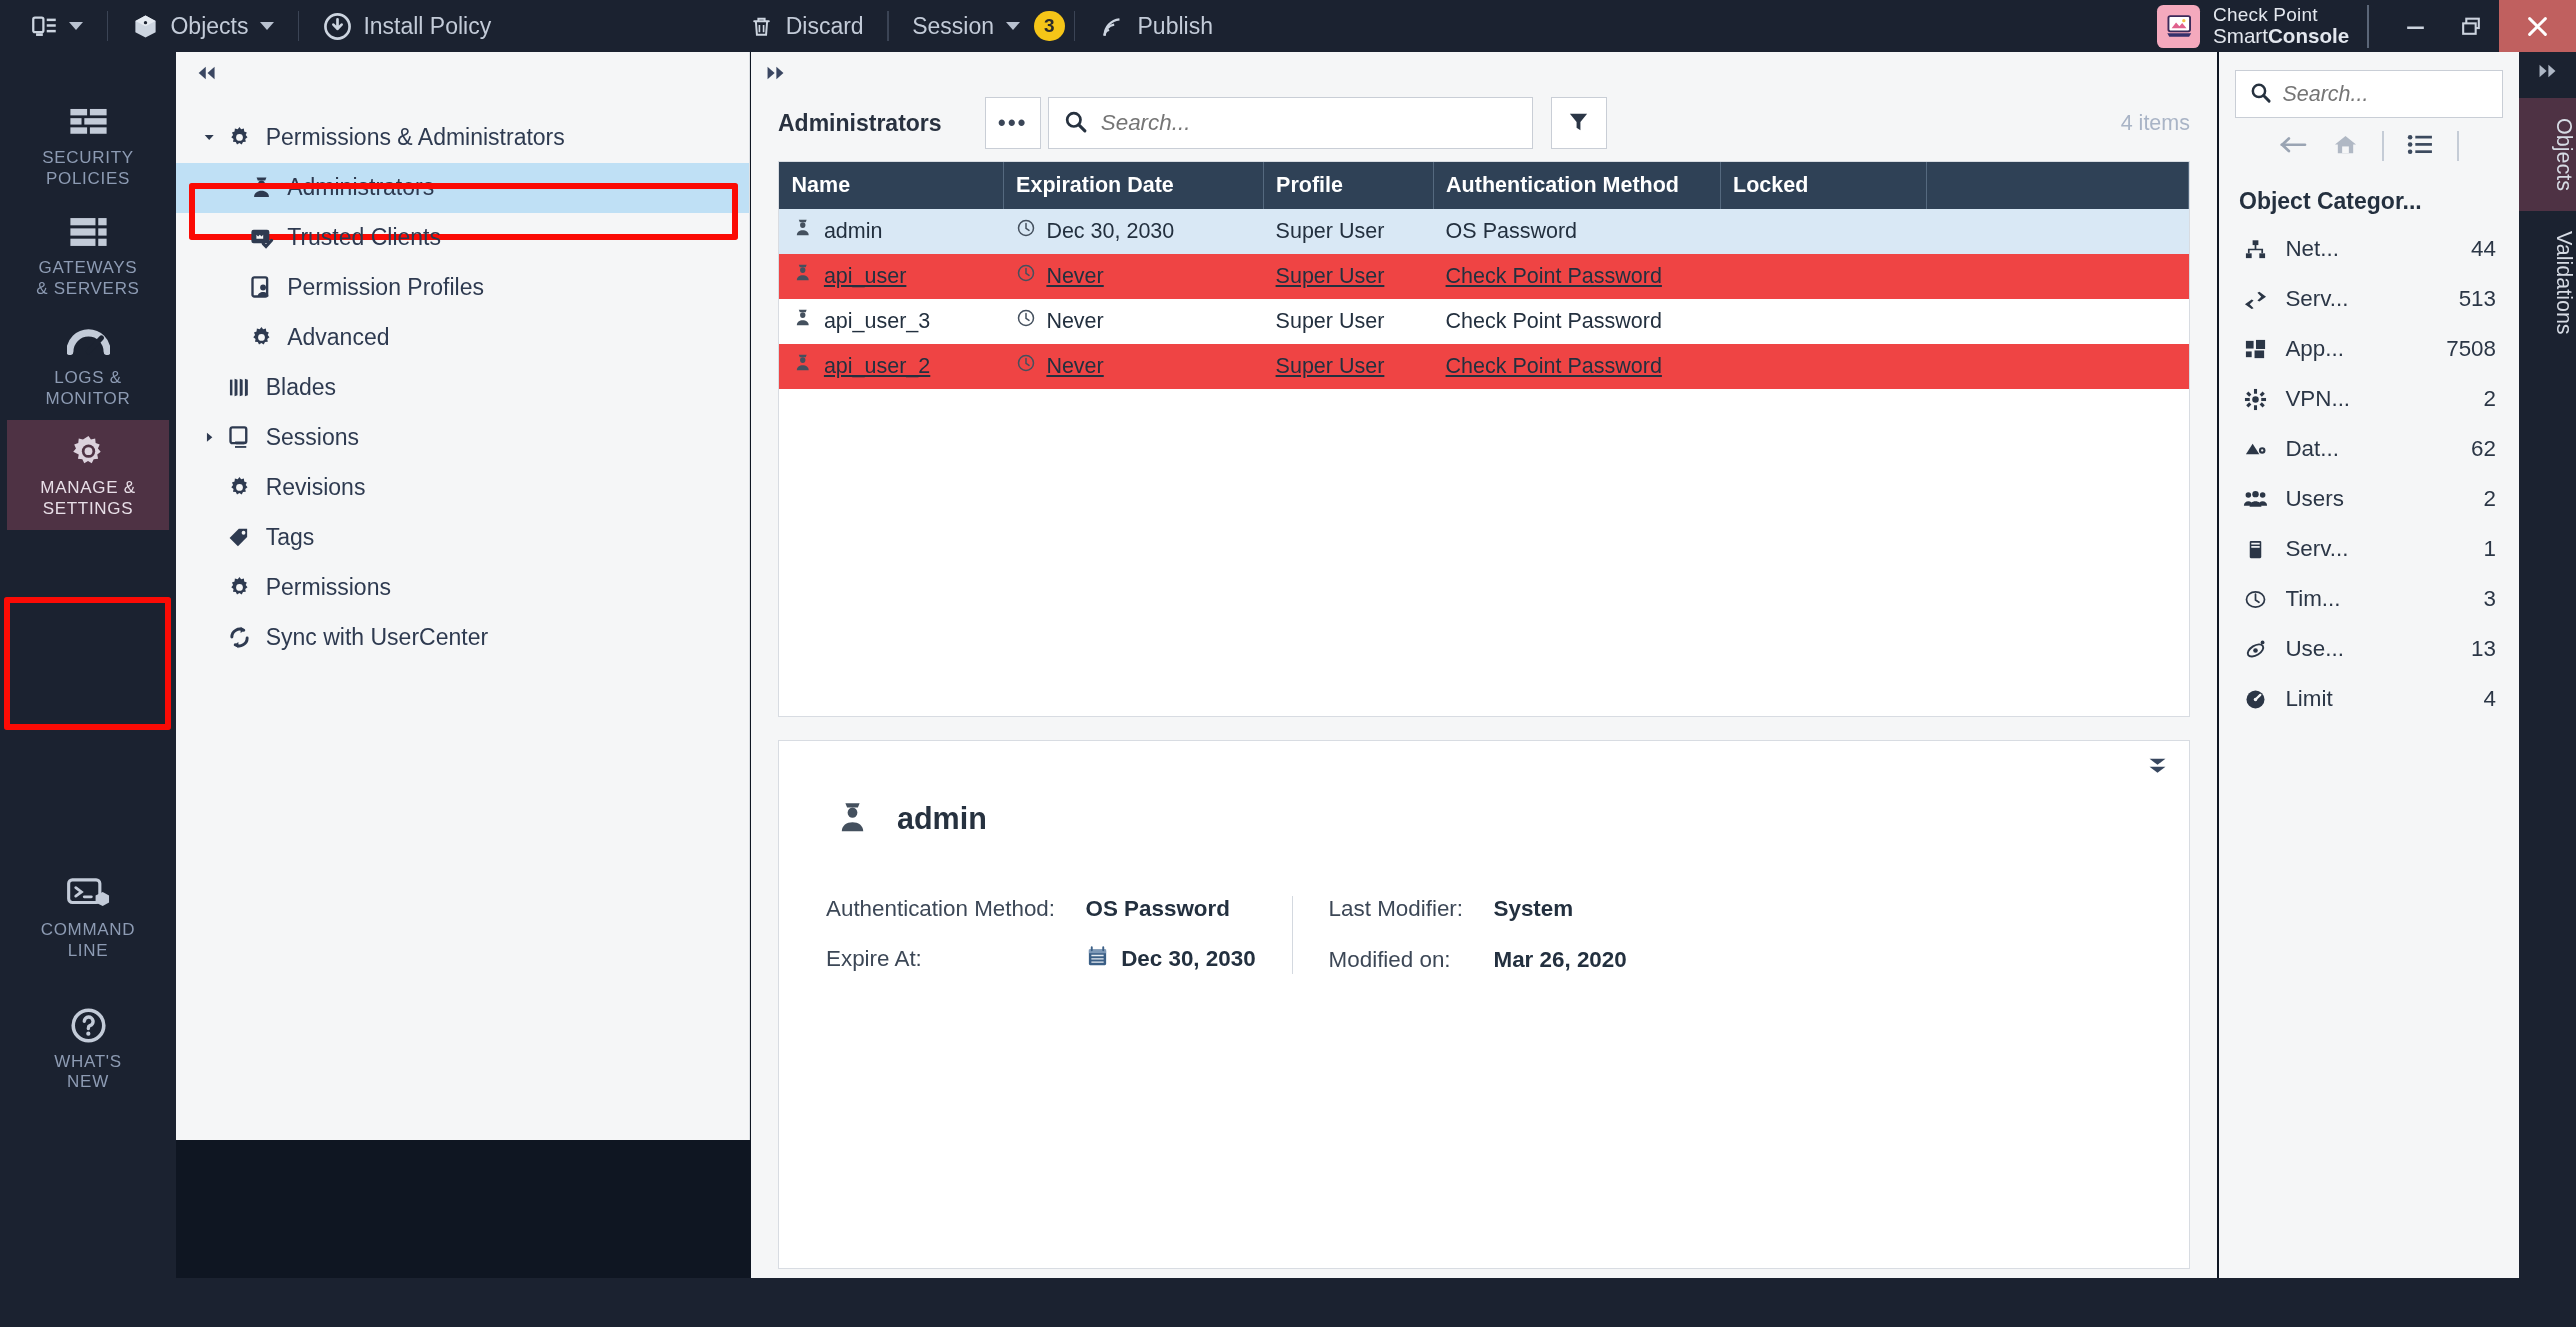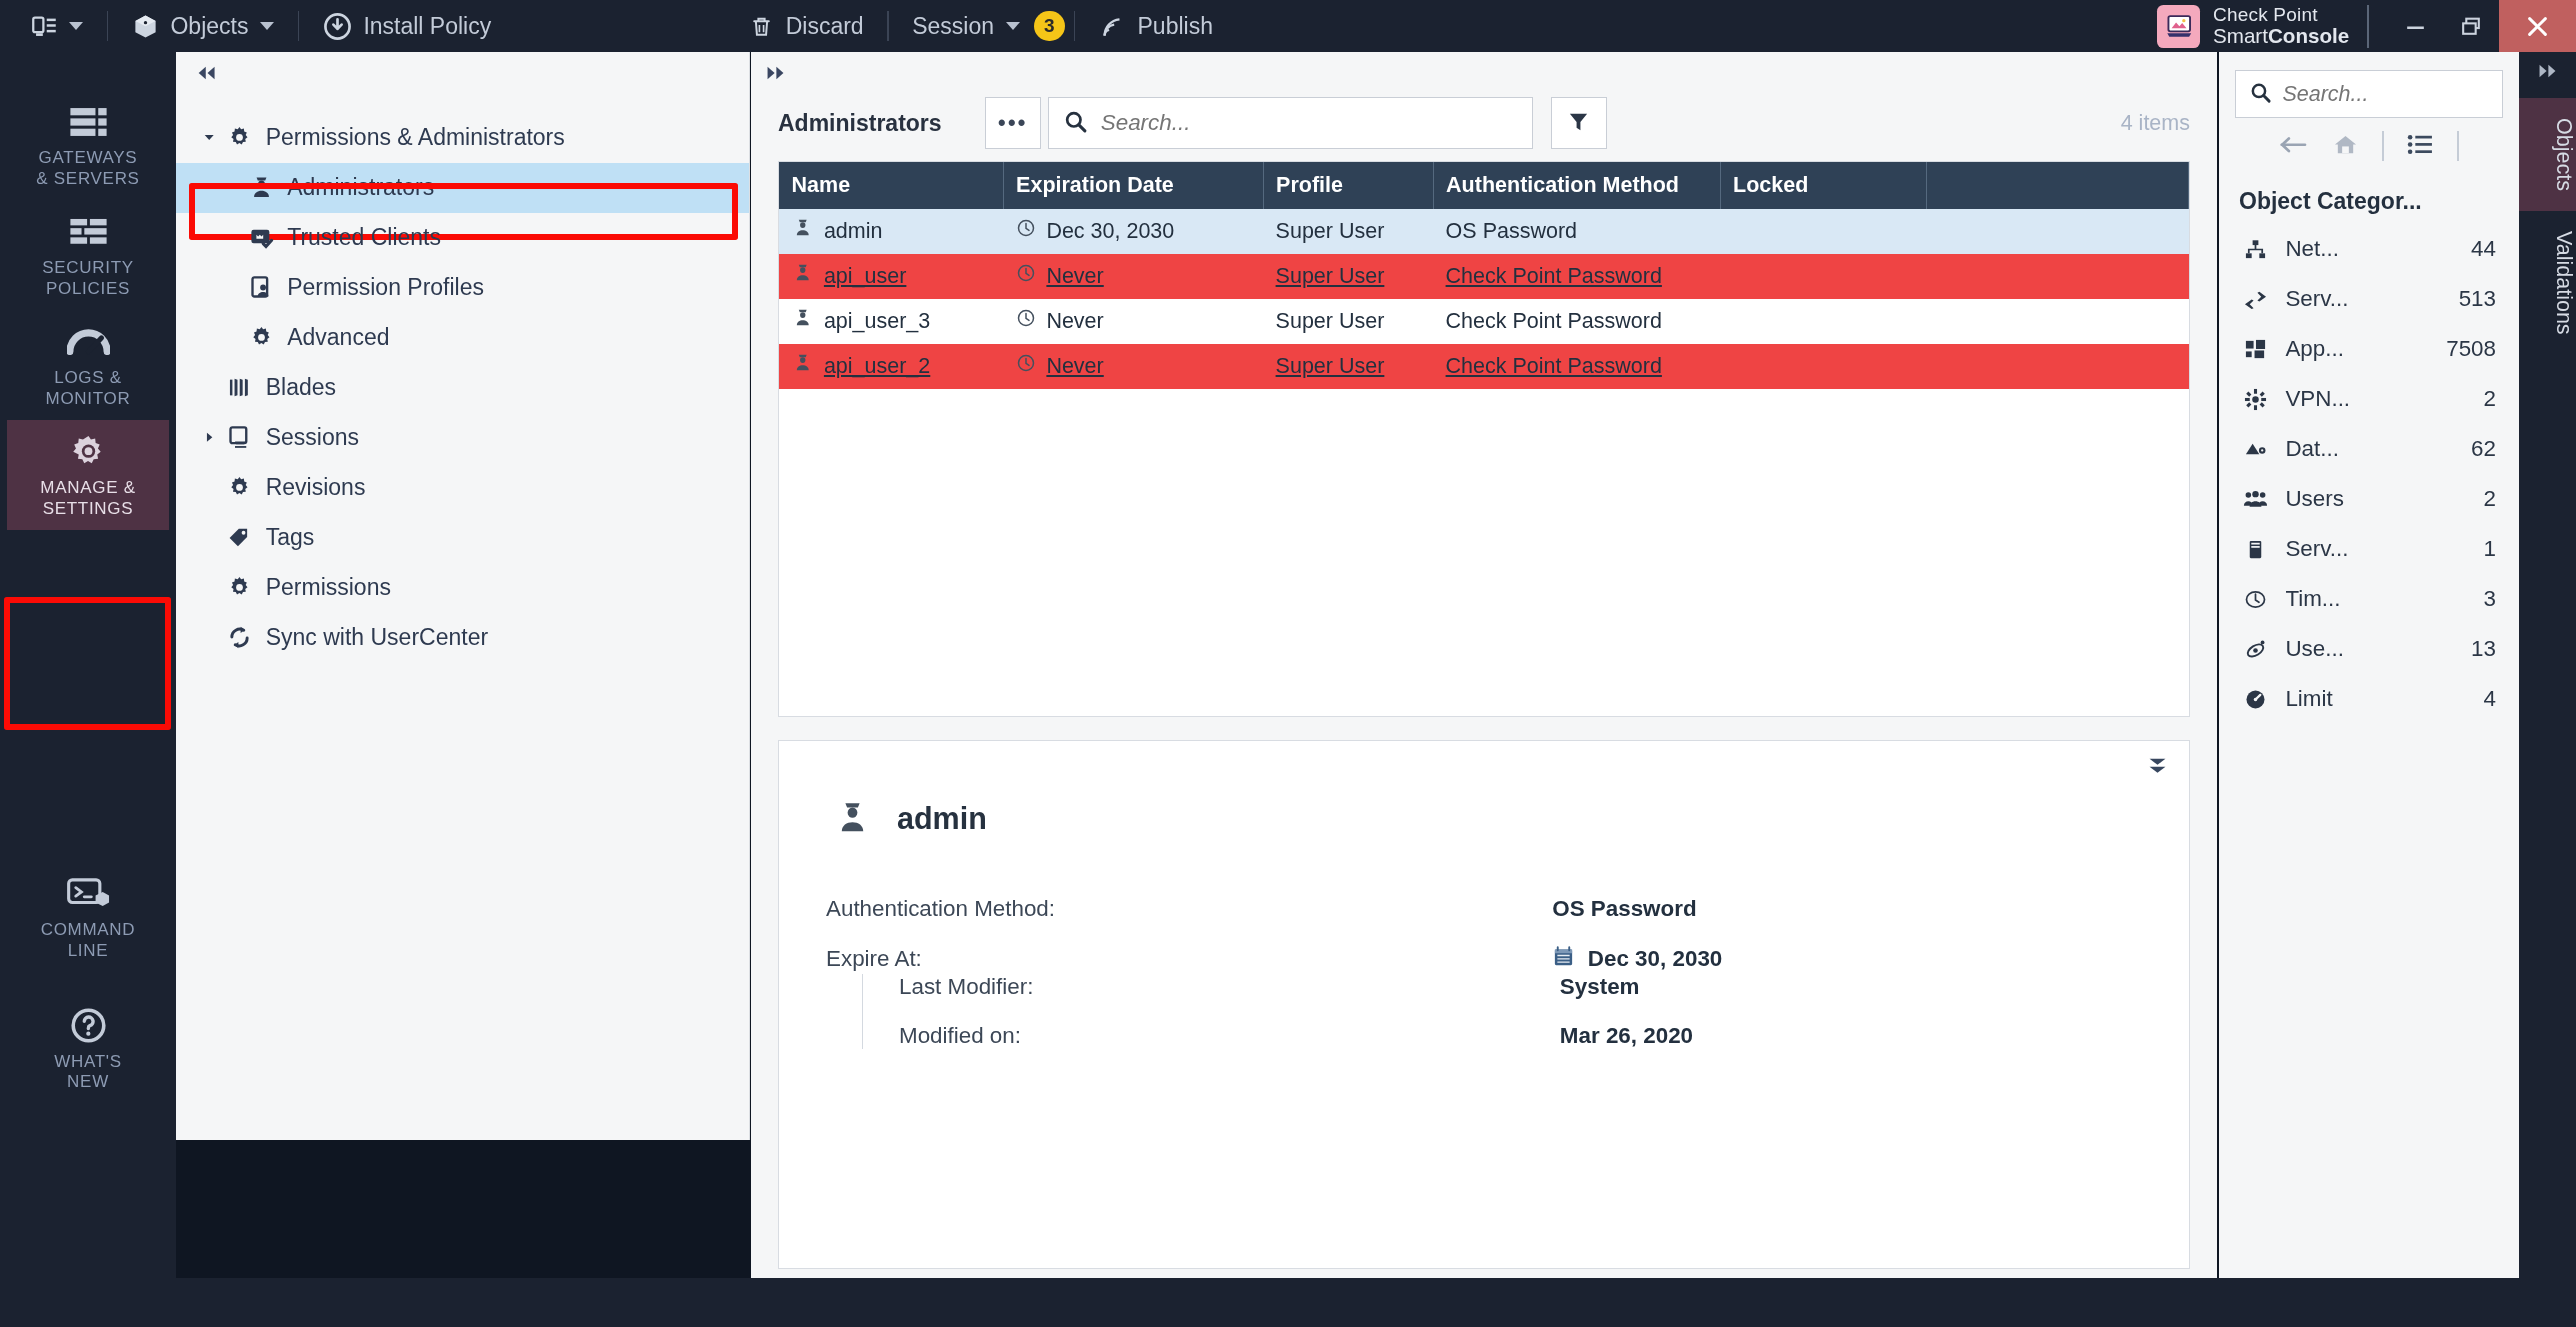--- a/index.html
+++ b/index.html
@@ -134,21 +134,21 @@
   tr.row-alt td { background: #ef4444; text-decoration: underline; }
   .cell-flex { display: flex; align-items: center; gap: 10.8px; }
 
   .detail-wrap {
     margin: 23px 27px 0; background: #fff; border: 0.9px solid #d8dce2;
     height: 529px; position: relative;
   }
   .detail-collapse { position: absolute; right: 20px; top: 14.4px; cursor: pointer; color: #37465e; }
   .detail-title { display: flex; align-items: center; gap: 25px; padding: 57px 0 0 54px; }
   .detail-name { font-size: 30.5px; font-weight: bold; color: #26313f; }
-  .detail-grid { display: flex; padding: 56px 0 0 47px; flex-direction: column; }
+  .detail-grid { display: flex; padding: 56px 0 0 47px; }
   .dcol { display: grid; grid-template-columns: auto auto; row-gap: 23px; column-gap: 30.5px; align-items: center; }
   .dcol.c2 { border-left: 0.9px solid #d4d9e0; padding-left: 36px; margin-left: 36px; }
   .dlabel { font-size: 22.4px; color: #3c4756; }
   .dvalue { font-size: 22.4px; font-weight: bold; color: #23303f; display: flex; align-items: center; gap: 12.6px; }
 
   
   .obj-pane {
     position: absolute; left: 2042px; top: 0; width: 301px; height: 1226px;
     background: #f5f6f7; border-left: 1.8px solid #0f1622;
   }
@@ -282,45 +282,45 @@
   </div>
   <div class="win-btn win-close">
     <svg width="27" height="27" viewBox="0 0 24 24">
         <path d="M5 5 19 19M19 5 5 19" stroke="#fff" stroke-width="2.6" stroke-linecap="round"></path>
       </svg>
   </div>
 </div>
 
 <div class="rail">
   <div style="height:38px;"></div>
+  <div class="rail-item">
+    <span class="rail-ico">
+      <svg width="39" height="29" viewBox="0 0 28 20">
+          <rect x="1" y="1" width="12" height="4.6" fill="#c3cbd8"></rect>
+          <rect x="15" y="1" width="12" height="4.6" fill="#c3cbd8"></rect>
+          <rect x="1" y="7.6" width="8" height="4.6" fill="#c3cbd8"></rect>
+          <rect x="11" y="7.6" width="16" height="4.6" fill="#c3cbd8"></rect>
+          <rect x="1" y="14.2" width="12" height="4.6" fill="#c3cbd8"></rect>
+          <rect x="15" y="14.2" width="12" height="4.6" fill="#c3cbd8"></rect>
+        </svg>
+    </span>
+    <div><span>SECURITY</span><br><span>POLICIES</span></div>
+  </div>
   <div class="rail-item">
     <span class="rail-ico">
       <svg width="39" height="32" viewBox="0 0 28 22">
           <rect x="1" y="1" width="18" height="5.2" fill="#c3cbd8"></rect>
           <rect x="1" y="8.4" width="18" height="5.2" fill="#c3cbd8"></rect>
           <rect x="1" y="15.8" width="18" height="5.2" fill="#c3cbd8"></rect>
           <rect x="21" y="1" width="6" height="5.2" fill="#c3cbd8"></rect>
           <rect x="21" y="8.4" width="6" height="5.2" fill="#c3cbd8"></rect>
           <rect x="21" y="15.8" width="6" height="5.2" fill="#c3cbd8"></rect>
         </svg>
     </span>
     <div><span>GATEWAYS</span><br><span>&amp; SERVERS</span></div>
-  </div>
-  <div class="rail-item">
-    <span class="rail-ico">
-      <svg width="39" height="29" viewBox="0 0 28 20">
-          <rect x="1" y="1" width="12" height="4.6" fill="#c3cbd8"></rect>
-          <rect x="15" y="1" width="12" height="4.6" fill="#c3cbd8"></rect>
-          <rect x="1" y="7.6" width="8" height="4.6" fill="#c3cbd8"></rect>
-          <rect x="11" y="7.6" width="16" height="4.6" fill="#c3cbd8"></rect>
-          <rect x="1" y="14.2" width="12" height="4.6" fill="#c3cbd8"></rect>
-          <rect x="15" y="14.2" width="12" height="4.6" fill="#c3cbd8"></rect>
-        </svg>
-    </span>
-    <div><span>SECURITY</span><br><span>POLICIES</span></div>
   </div>
   <div class="rail-item">
     <span class="rail-ico">
       <svg width="43" height="27" viewBox="0 0 30 18">
           <path d="M2 16a13 13 0 0 1 26 0" fill="none" stroke="#c3cbd8" stroke-width="5" stroke-linecap="round"></path>
           <path d="M15 16 24 6.5" stroke="#1b2230" stroke-width="3.5" stroke-linecap="round"></path>
         </svg>
     </span>
     <div><span>LOGS &amp;</span><br><span>MONITOR</span></div>
   </div>

